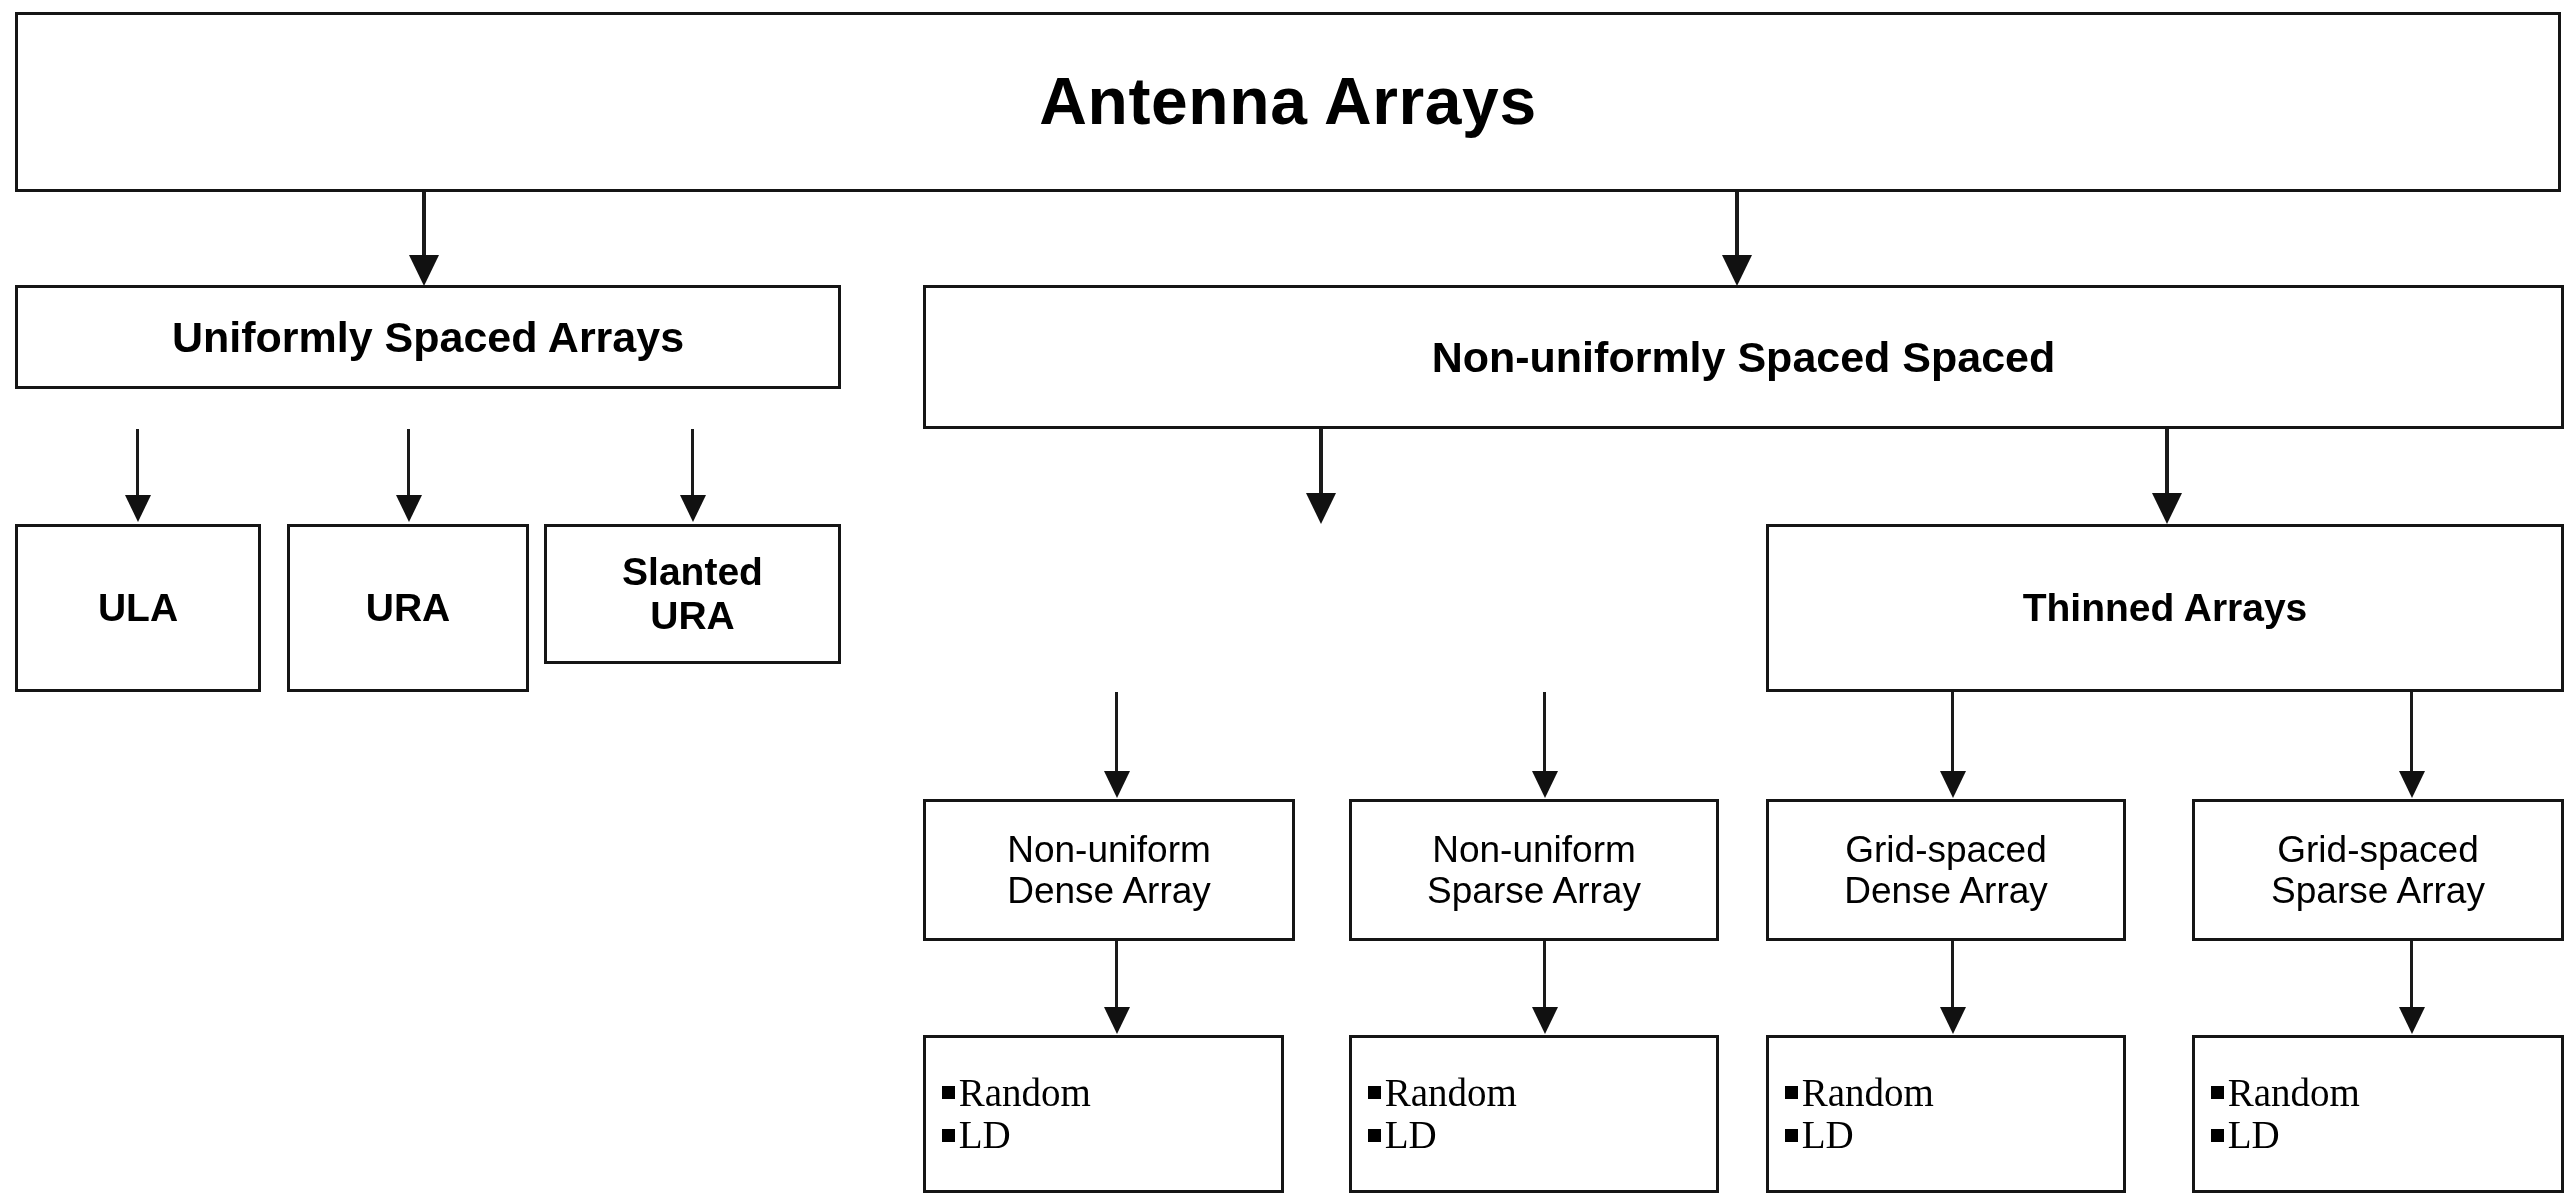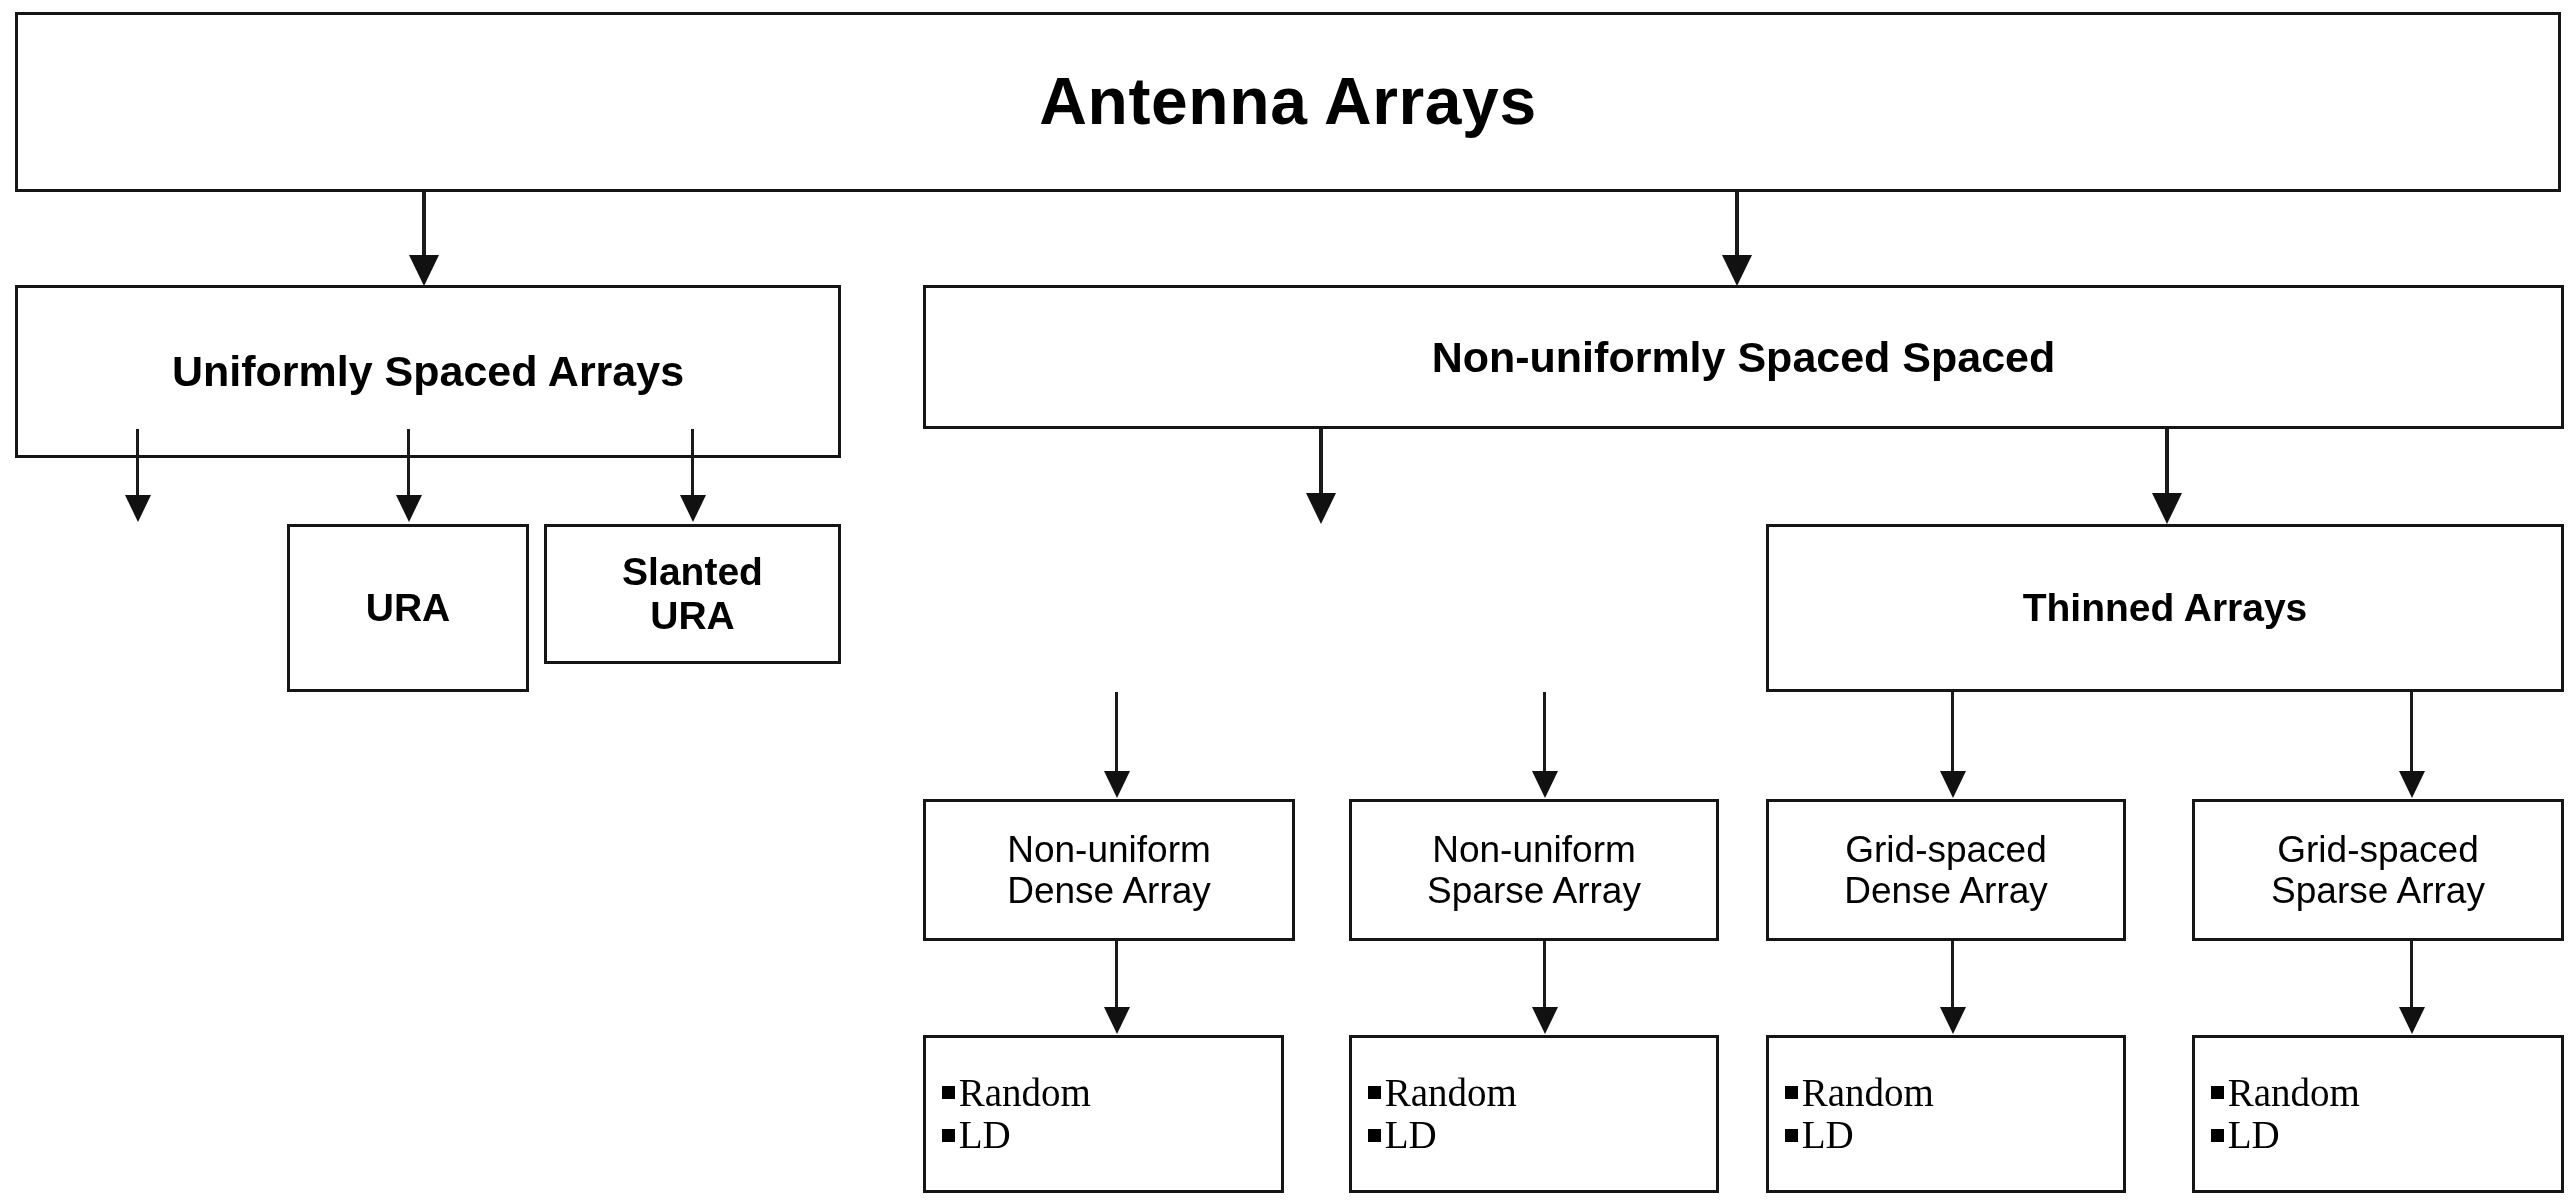--- a/index.html
+++ b/index.html
@@ -93,21 +93,21 @@
   <div class="conn thickstem" style="left:422px;top:192px;width:4.2px;height:93px;">
     <div class="stem" style="height:67px;"></div>
     <div class="head" style="top:63px;"></div>
   </div>
 
   <div class="conn thickstem" style="left:1735px;top:192px;width:4.2px;height:93px;">
     <div class="stem" style="height:67px;"></div>
     <div class="head" style="top:63px;"></div>
   </div>
 
-  <div class="box lvl2-box" style="left:15px;top:285px;width:826px;height:173px;">
+  <div class="box lvl2-box" style="left:15px;top:285px;width:826px;height:104px;">
     <span>Uniformly Spaced Arrays</span>
   </div>
 
   <div class="box lvl2-box" style="left:923px;top:285px;width:1641px;height:144px;">
     <span>Non-uniformly Spaced Spaced</span>
   </div>
 
   <div class="conn" style="left:136px;top:429px;width:3px;height:94px;">
     <div class="stem" style="height:68px;"></div>
     <div class="head" style="top:66px;"></div>
@@ -126,20 +126,23 @@
   <div class="conn thickstem" style="left:1319px;top:429px;width:4.2px;height:94px;">
     <div class="stem" style="height:67px;"></div>
     <div class="head" style="top:64px;"></div>
   </div>
 
   <div class="conn thickstem" style="left:2165px;top:429px;width:4.2px;height:94px;">
     <div class="stem" style="height:67px;"></div>
     <div class="head" style="top:64px;"></div>
   </div>
 
+  <div class="box lvl3-box" style="left:15px;top:524px;width:246px;height:168px;">
+    <span>ULA</span>
+  </div>
 
   <div class="box lvl3-box" style="left:287px;top:524px;width:242px;height:168px;">
     <span>URA</span>
   </div>
 
   <div class="box lvl3-box" style="left:544px;top:524px;width:297px;height:140px;">
     <span>
       <span>Slanted</span><br>
       <span>URA</span>
     </span>

